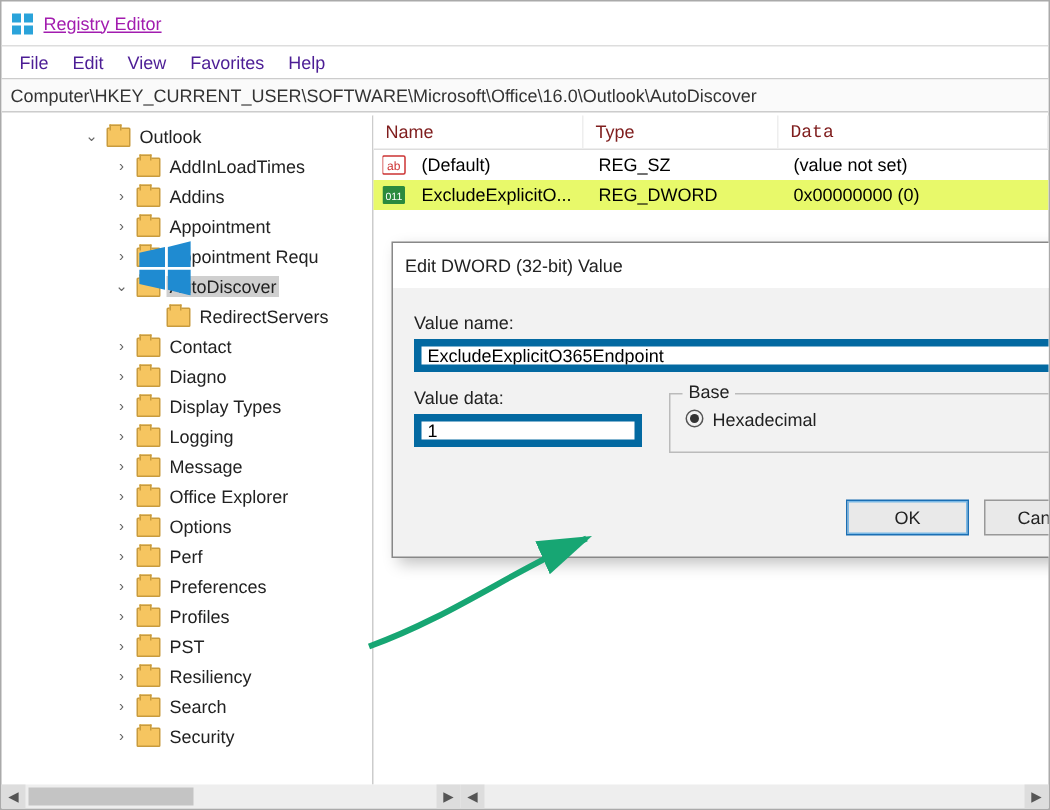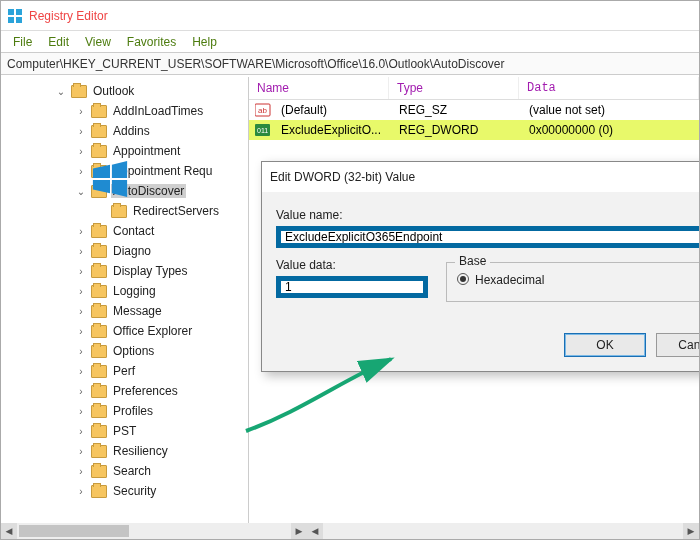--- a/index.html
+++ b/index.html
@@ -1,26 +1,26 @@
 <!DOCTYPE html>
 <html><head>
 <meta charset="utf-8">
 <style>
   * { box-sizing: border-box; font-family: "Segoe UI", Tahoma, sans-serif; }
   html,body { margin:0; padding:0; }
   .window { width:700px; height:540px; background:#fff; border:1px solid #aaa; position:relative; overflow:hidden;}
-  .titlebar { height:30px; display:flex; align-items:center; padding:0 6px; border-bottom:1px solid #ddd; font-size:12px; color:#ef4444;}
+  .titlebar { height:30px; display:flex; align-items:center; padding:0 6px; border-bottom:1px solid #ddd; font-size:12px; color:#a21caf;text-decoration:underline;}
   .app-icon { width:16px; height:16px; margin-right:6px; display:inline-block;}
-  .menubar { height:22px; display:flex; align-items:center; padding:0 4px; font-size:12px; color:#4d7c0f; border-bottom:1px solid #ccc;}
+  .menubar { height:22px; display:flex; align-items:center; padding:0 4px; font-size:12px; color:#4c1d95; border-bottom:1px solid #ccc;}
   .menubar span { padding:2px 8px; }
   .addrbar { height:22px; display:flex; align-items:center; padding:0 6px; font-size:12px; color:#333; border-bottom:1px solid #ccc; background:#fafafa;}
   .body { position:absolute; top:76px; bottom:16px; left:0; right:0; display:flex;}
   .tree { width:248px; overflow:auto; border-right:1px solid #ccc; font-size:12px; color:#222; padding:4px 0; position:relative;}
   .list { flex:1; font-size:12px; position:relative;}
-  .cols { display:flex; border-bottom:1px solid #ddd; background:#fff; color:#a21caf;}
+  .cols { display:flex; border-bottom:1px solid #ddd; background:#fff; color:#7f1d1d;}
   .cols div { padding:4px 8px; border-right:1px solid #eee;}
   .col-name{width:140px;} .col-type{width:130px;} .col-data{flex:1;font-family:Liberation Mono, monospace;}
   .row { display:flex; align-items:center; height:20px;}
   .row div { padding:2px 8px;}
   .row .icon { width:16px; height:14px; margin:0 2px 0 6px; flex:0 0 16px;}
   .row .c-name{width:118px;} .row .c-type{width:130px;} .row .c-data{flex:1;}
   .row.hl { background:#e8f96a; }
   .node { display:flex; align-items:center; height:20px; padding-left:4px; white-space:nowrap;}
   .exp { width:12px; text-align:center; color:#666; font-size:10px; display:inline-block;}
   .fld { width:16px; height:13px; background:#f6c560; border:1px solid #c89b3e; border-radius:1px; margin:0 4px; display:inline-block; position:relative;}

